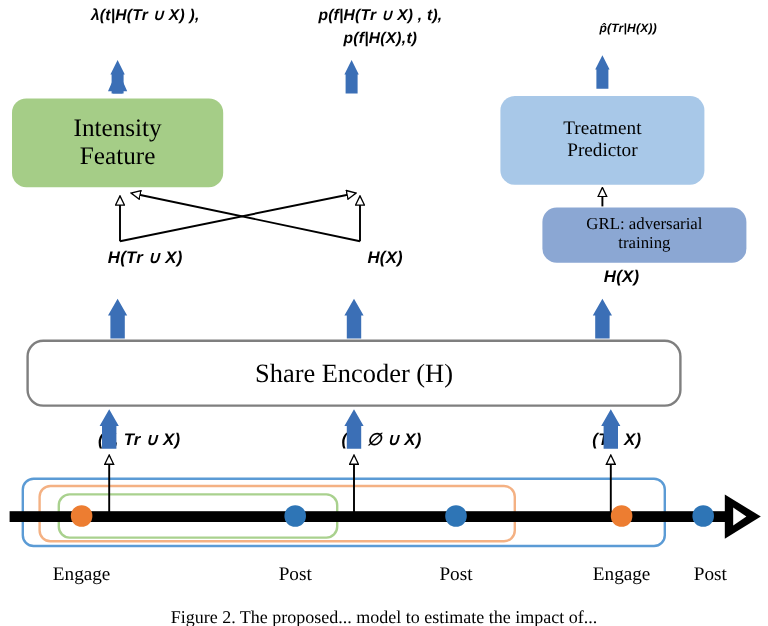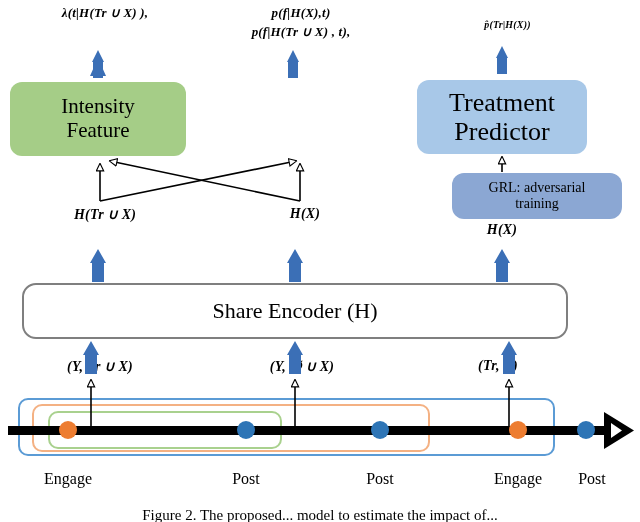--- a/index.html
+++ b/index.html
@@ -3,25 +3,26 @@
 <meta charset="utf-8">
 <style>
   html,body{margin:0;padding:0;background:#fff;}
   body{
     width:640px;height:522px;position:relative;overflow:hidden;
     font-family:"Liberation Serif", serif;color:#000;
   }
   #stage{position:absolute;left:0;top:0;width:640px;height:522px;}
   .abs{position:absolute;}
   .math{
-    font-family:Liberation Serif, serif;
+    font-family:Liberation Sans, sans-serif;
     font-style:italic;
     font-weight:700;
     white-space:nowrap;
     letter-spacing:.2px;
+    padding-left:16px;
   }
   .ctr{text-align:center;}
   
   .modbox{
     position:absolute;
     border-radius:12px;
     display:flex;align-items:center;justify-content:center;
     text-align:center;
     font-family:"Liberation Serif", serif;
     line-height:1.12;
@@ -67,37 +68,37 @@
 </head>
 <body>
 
 <div id="stage">
 
   <div class="abs math ctr" style="left:0px;top:4px;width:210px;font-size:13px;line-height:1.45;">
     <div>λ(t|H(Tr ∪ X) ),</div>
   </div>
 
   <div class="abs math ctr" style="left:206px;top:4px;width:190px;font-size:13px;line-height:1.45;">
+    <div>p(f|H(Tr ∪ X) , t),</div>
     <div>p(f|H(X),t)</div>
-    <div>p(f|H(Tr ∪ X) , t),</div>
   </div>
 
   <div class="abs math ctr" style="left:415px;top:18px;width:185px;font-size:10px;line-height:1.45;">
     <div>p̂(Tr|H(X))</div>
   </div>
 
   <div class="modbox" id="box-intensity" style="left:10px;top:82px;width:176px;height:74px;font-size:21px;">
     <div>
       <span>Intensity</span>
       <span>Feature</span>
     </div>
   </div>
 
 
-  <div class="modbox" id="box-treatment" style="left:417px;top:80px;width:170px;height:74px;font-size:26px;">
+  <div class="modbox" id="box-treatment" style="left:417px;top:80px;width:170px;height:74px;font-size:16px;">
     <div>
       <span>Treatment</span>
       <span>Predictor</span>
     </div>
   </div>
 
   <div class="modbox" id="box-grl" style="left:417px;top:173px;width:170px;height:46px;font-size:14px;">
     <div>
       <span>GRL: adversarial</span>
       <span>training</span>

